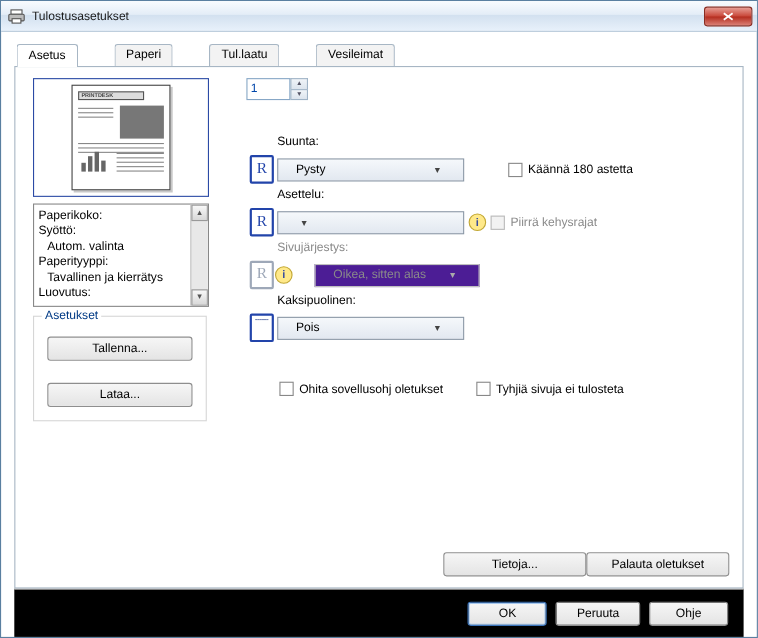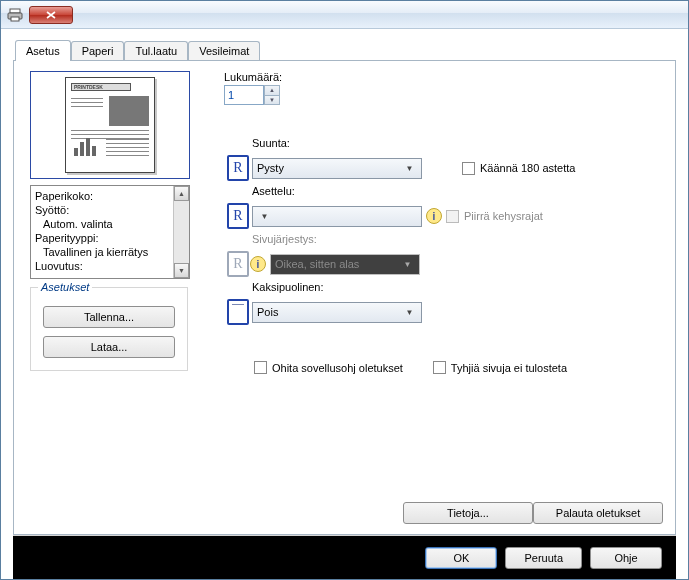--- a/index.html
+++ b/index.html
@@ -7,21 +7,21 @@
 
 .window { width: 689px; height: 580px; border: 1px solid #5a7fa0; background: #fff; display: flex; flex-direction: column; }
 
 .titlebar { height: 28px; background: linear-gradient(#f8fbfe, #e4edf7 45%, #d2e0ef 46%, #e8f1fb); display: flex; align-items: center; padding: 0 4px 0 6px; border-bottom: 1px solid #b7c9da; }
 .titlebar .app-icon { width: 16px; height: 16px; margin-right: 6px; display:flex; align-items:center; justify-content:center;}
 .titlebar .title { flex: 1; color: #1a1a1a; }
 .titlebar .close { width: 44px; height: 18px; background: linear-gradient(#e79e95,#c9483a 48%,#b42d1f 52%,#da8076); border: 1px solid #8a2c21; border-radius: 3px; display:flex; align-items:center; justify-content:center; }
 
 .client { flex: 1; padding: 10px 12px 0 12px; display:flex; flex-direction:column; }
 
-.tabs { display:flex; align-items:center; margin-left: 2px; }
+.tabs { display:flex; align-items:flex-start; margin-left: 2px; gap: 33px; }
 .tab { padding: 3px 10px 4px; border: 1px solid #a7b6c4; border-bottom: none; border-top-left-radius: 3px; border-top-right-radius: 3px; margin-right: 0px; background: #f3f3f3; position: relative; top: 1px; }
 .tab.active { background: #fff; z-index: 2; padding-top: 4px; top: 1px; }
 .tab:not(.active) { font-size: 11px; }
 .tabpanel { flex:1; border: 1px solid #a7b6c4; background: #fff; padding: 10px 12px; position: relative; }
 
 .left-col { position: absolute; left: 16px; top: 10px; width: 180px; }
 .preview-box { width: 160px; height: 108px; border: 1px solid #2b4aa5; background: #fff; display:flex; align-items:center; justify-content:center; position: relative; }
 .doc-mock { width: 90px; height: 96px; border:1px solid #444; background:#fff; box-shadow: 2px 2px 0 #c8c8c8; position: relative; }
 .doc-mock .hdr { position:absolute; left:5px; top:5px; width:60px; height:8px; border:1px solid #555; background:#ddd; font-size:5px; font-weight:bold; color:#444; padding-left:2px; line-height:6px;}
 .doc-mock .pic { position:absolute; right:5px; top:18px; width:40px; height:30px; background:#777;}
@@ -29,44 +29,44 @@
 .doc-mock .bar { position:absolute; bottom: 12px; left: 8px; width: 26px; height:22px;}
 .doc-mock .bar span { display:inline-block; width:4px; background:#666; margin-right:2px; vertical-align:bottom;}
 
 .info-box { width: 160px; height: 94px; border: 1px solid #888; background: #fff; margin-top: 6px; position: relative; overflow:hidden; }
 .info-scroll { position:absolute; right:0; top:0; bottom:0; width:16px; background:#e8e8e8; border-left:1px solid #c4c4c4; }
 .info-scroll .btn { height:15px; background:linear-gradient(#f8f8f8,#d8d8d8); border:1px solid #999; display:flex; align-items:center; justify-content:center; font-size:7px; color:#555;}
 .info-lines { padding: 3px 0 0 4px; line-height: 14px; color:#000; }
 .info-lines .ind { padding-left: 8px; }
 
 .settings-group { width: 158px; border: 1px solid #d6d6d6; margin-top: 8px; padding: 18px 12px 12px; position: relative; }
-.settings-group .legend { position:absolute; top:-7px; left:7px; background:#fff; padding:0 3px; color:#003a85;font-style:italic; }
-.settings-group .gbtn { display:block; width:100%; height:22px; margin-bottom:8px; background: linear-gradient(#f6f6f6,#e4e4e4); border:1px solid #8e8e8e; border-radius:3px; }
+.settings-group .legend { position:absolute; top:-7px; left:7px; background:#fff; padding:0 3px; color:#003a85; }
+.settings-group .gbtn { display:block; width:100%; height:22px; margin-bottom:20px; background: linear-gradient(#f6f6f6,#e4e4e4); border:1px solid #8e8e8e; border-radius:3px; }
 .settings-group .gbtn:last-child { margin-bottom:0; }
 
 .right-area { position:absolute; left: 210px; right: 12px; top: 10px; }
 .row { display:flex; align-items:center; margin-bottom: 4px; }
 .section-label { margin-bottom: 2px; color:#000;}
 
 .spinner { display:flex; height:20px; margin-bottom:10px;}
 .spinner input { width:40px; border:1px solid #87a7c6; padding:1px 3px; height:20px; color:#0046aa; background:#fff;}
 .spin-btns { width:16px; display:flex; flex-direction:column;}
 .spin-btns div { flex:1; background:linear-gradient(#f0f4f8,#dce4ed); border:1px solid #9fb3c6; display:flex; align-items:center; justify-content:center; font-size:6px; color:#556; }
 .spin-btns div:first-child { border-bottom:none;}
 
 .icon-col { width: 28px; display:flex; justify-content:center; }
 .orient-icon { width:22px; height:26px; border:2px solid #2244aa; background:#fff; border-radius:2px; display:flex; align-items:center; justify-content:center; font-family: "Times New Roman", serif; font-size:14px; color:#2244aa;}
 .orient-icon.dim { border-color:#9ea8b8; color:#9ea8b8;}
 .orient-icon.lines { align-items:flex-start; padding:3px;}
 .orient-icon.lines .l { width:100%; height:1px; background:#7a88b5; margin-bottom:2px;}
 
-.combo { width:170px; height:21px; border:1px solid #8a97a6; background:linear-gradient(#f5f8fb,#e2e8f0); display:flex; align-items:center; padding:0 4px; position:relative;}
+.combo { width:170px; height:21px; border:1px solid #8a97a6; background:linear-gradient(#f5f8fb,#e2e8f0); display:flex; align-items:center; padding:0 16px; position:relative;}
 .combo .cval { flex:1; text-align:left;}
 .combo .carrow { width:15px; text-align:center; color:#444; font-size:8px;}
-.combo.disabled { background:#404040; color:#8a8a8a; border-color:#bfbfbf;}
+.combo.disabled { background:#4c1d95; color:#8a8a8a; border-color:#bfbfbf;margin-left:16px;}
 .combo.disabled .carrow { color:#aaa;}
 
 .helpbubble { width:16px; height:16px; border-radius:50%; background:#ffe98a; border:1px solid #c2a733; display:flex; align-items:center; justify-content:center; font-weight:bold; color:#3a4d9e; font-size:10px; margin:0 4px;}
 
 .chk { display:flex; align-items:center; gap:5px;justify-content:flex-end; }
 .chk .box { width:13px; height:13px; border:1px solid #888; background:#fff;}
 .chk.disabled { color:#8a8a8a;}
 .chk.disabled .box { border-color:#bbb; background:#f2f2f2;}
 
 .bottom-buttons-1 { position:absolute; right: 12px; bottom: 10px; display:flex; gap:0;}
@@ -84,20 +84,21 @@
 <div class="window">
 
   <div class="titlebar">
     <span class="app-icon">
       <svg width="16" height="16" viewBox="0 0 16 16">
           <rect x="3" y="2" width="10" height="4" fill="#fff" stroke="#555"></rect>
           <rect x="1" y="6" width="14" height="6" rx="1" fill="#bcbcbc" stroke="#555"></rect>
           <rect x="4" y="10" width="8" height="4" fill="#fff" stroke="#555"></rect>
         </svg>
     </span>
+    <span class="title">Tulostusasetukset</span>
     <div class="close">
       <svg width="10" height="8" viewBox="0 0 10 8">
           <path d="M1 1 L9 7 M9 1 L1 7" stroke="#fff" stroke-width="1.6"></path>
         </svg>
     </div>
   </div>
 
   <div class="client">
 
     <div class="tabs">
@@ -146,21 +147,20 @@
         </div>
 
         <div class="settings-group">
           <span class="legend">Asetukset</span>
           <button class="gbtn">Tallenna...</button>
           <button class="gbtn">Lataa...</button>
         </div>
       </div>
 
       <div class="right-area">
-        <div class="section-label">Lukumäärä:</div>
         <div class="spinner">
           <input value="1" style="">
           <div class="spin-btns">
             <div>▲</div>
             <div>▼</div>
           </div>
         </div>
 
         <div style="height:22px"></div>
 

